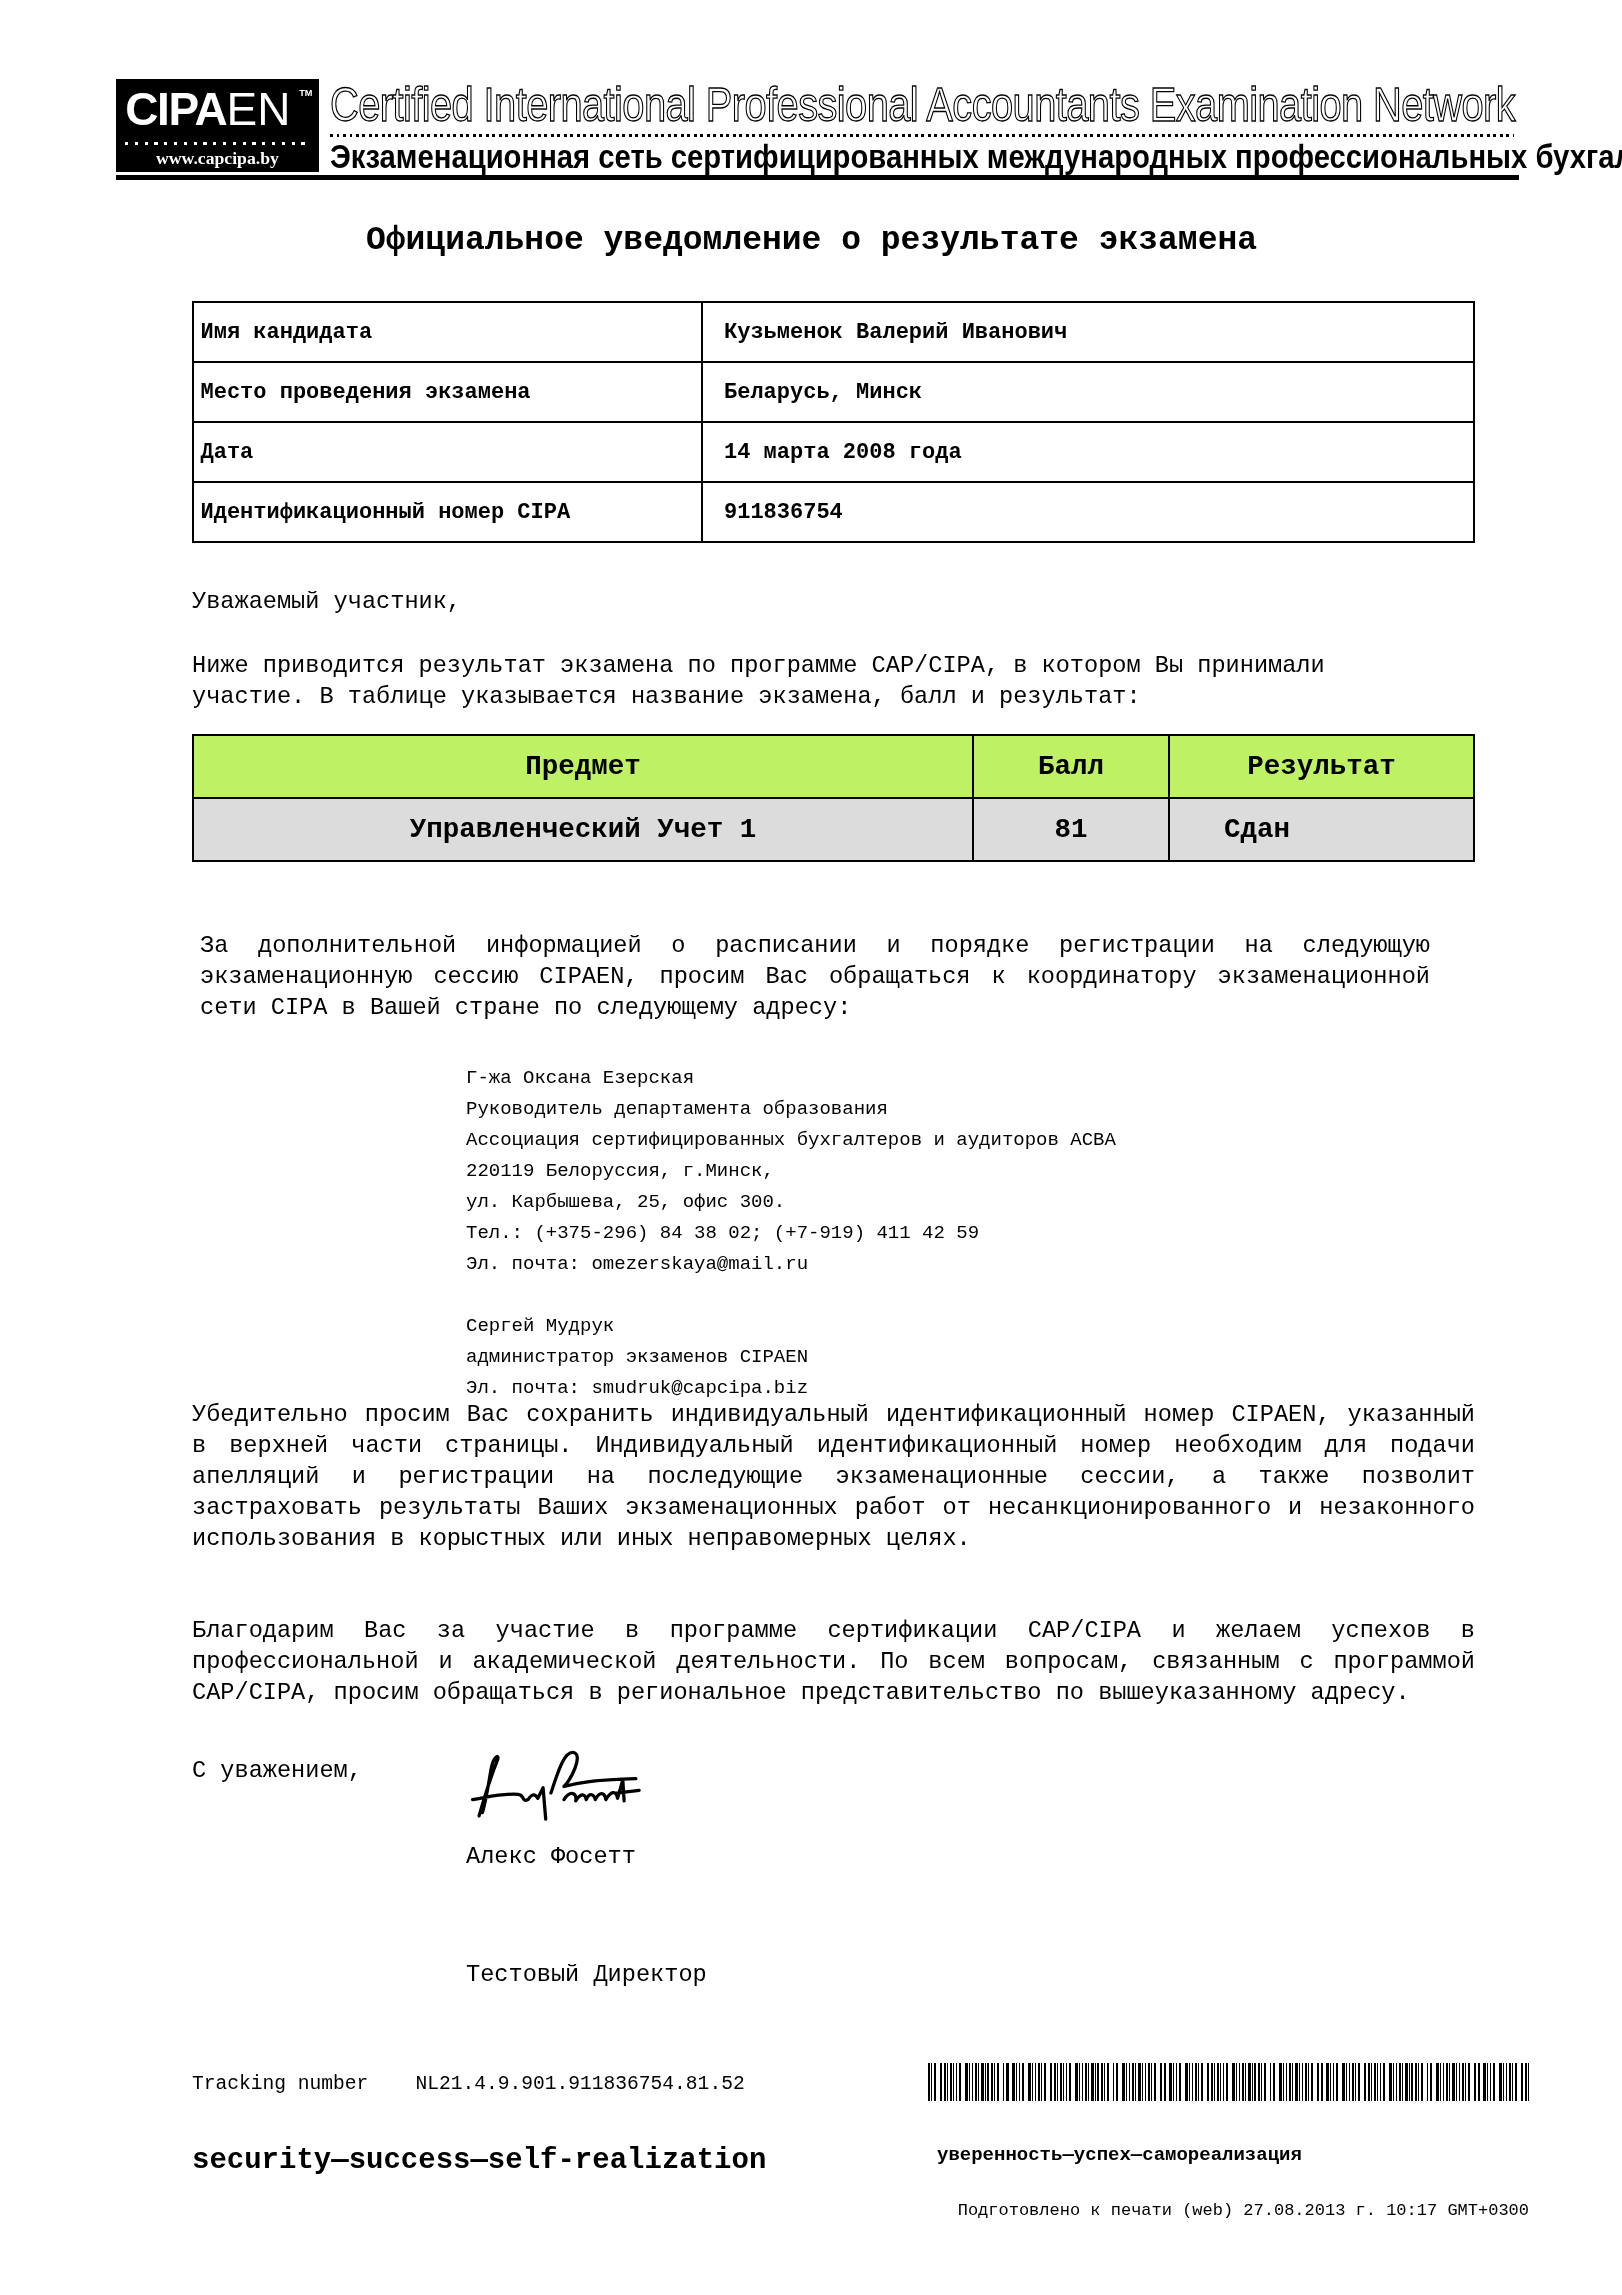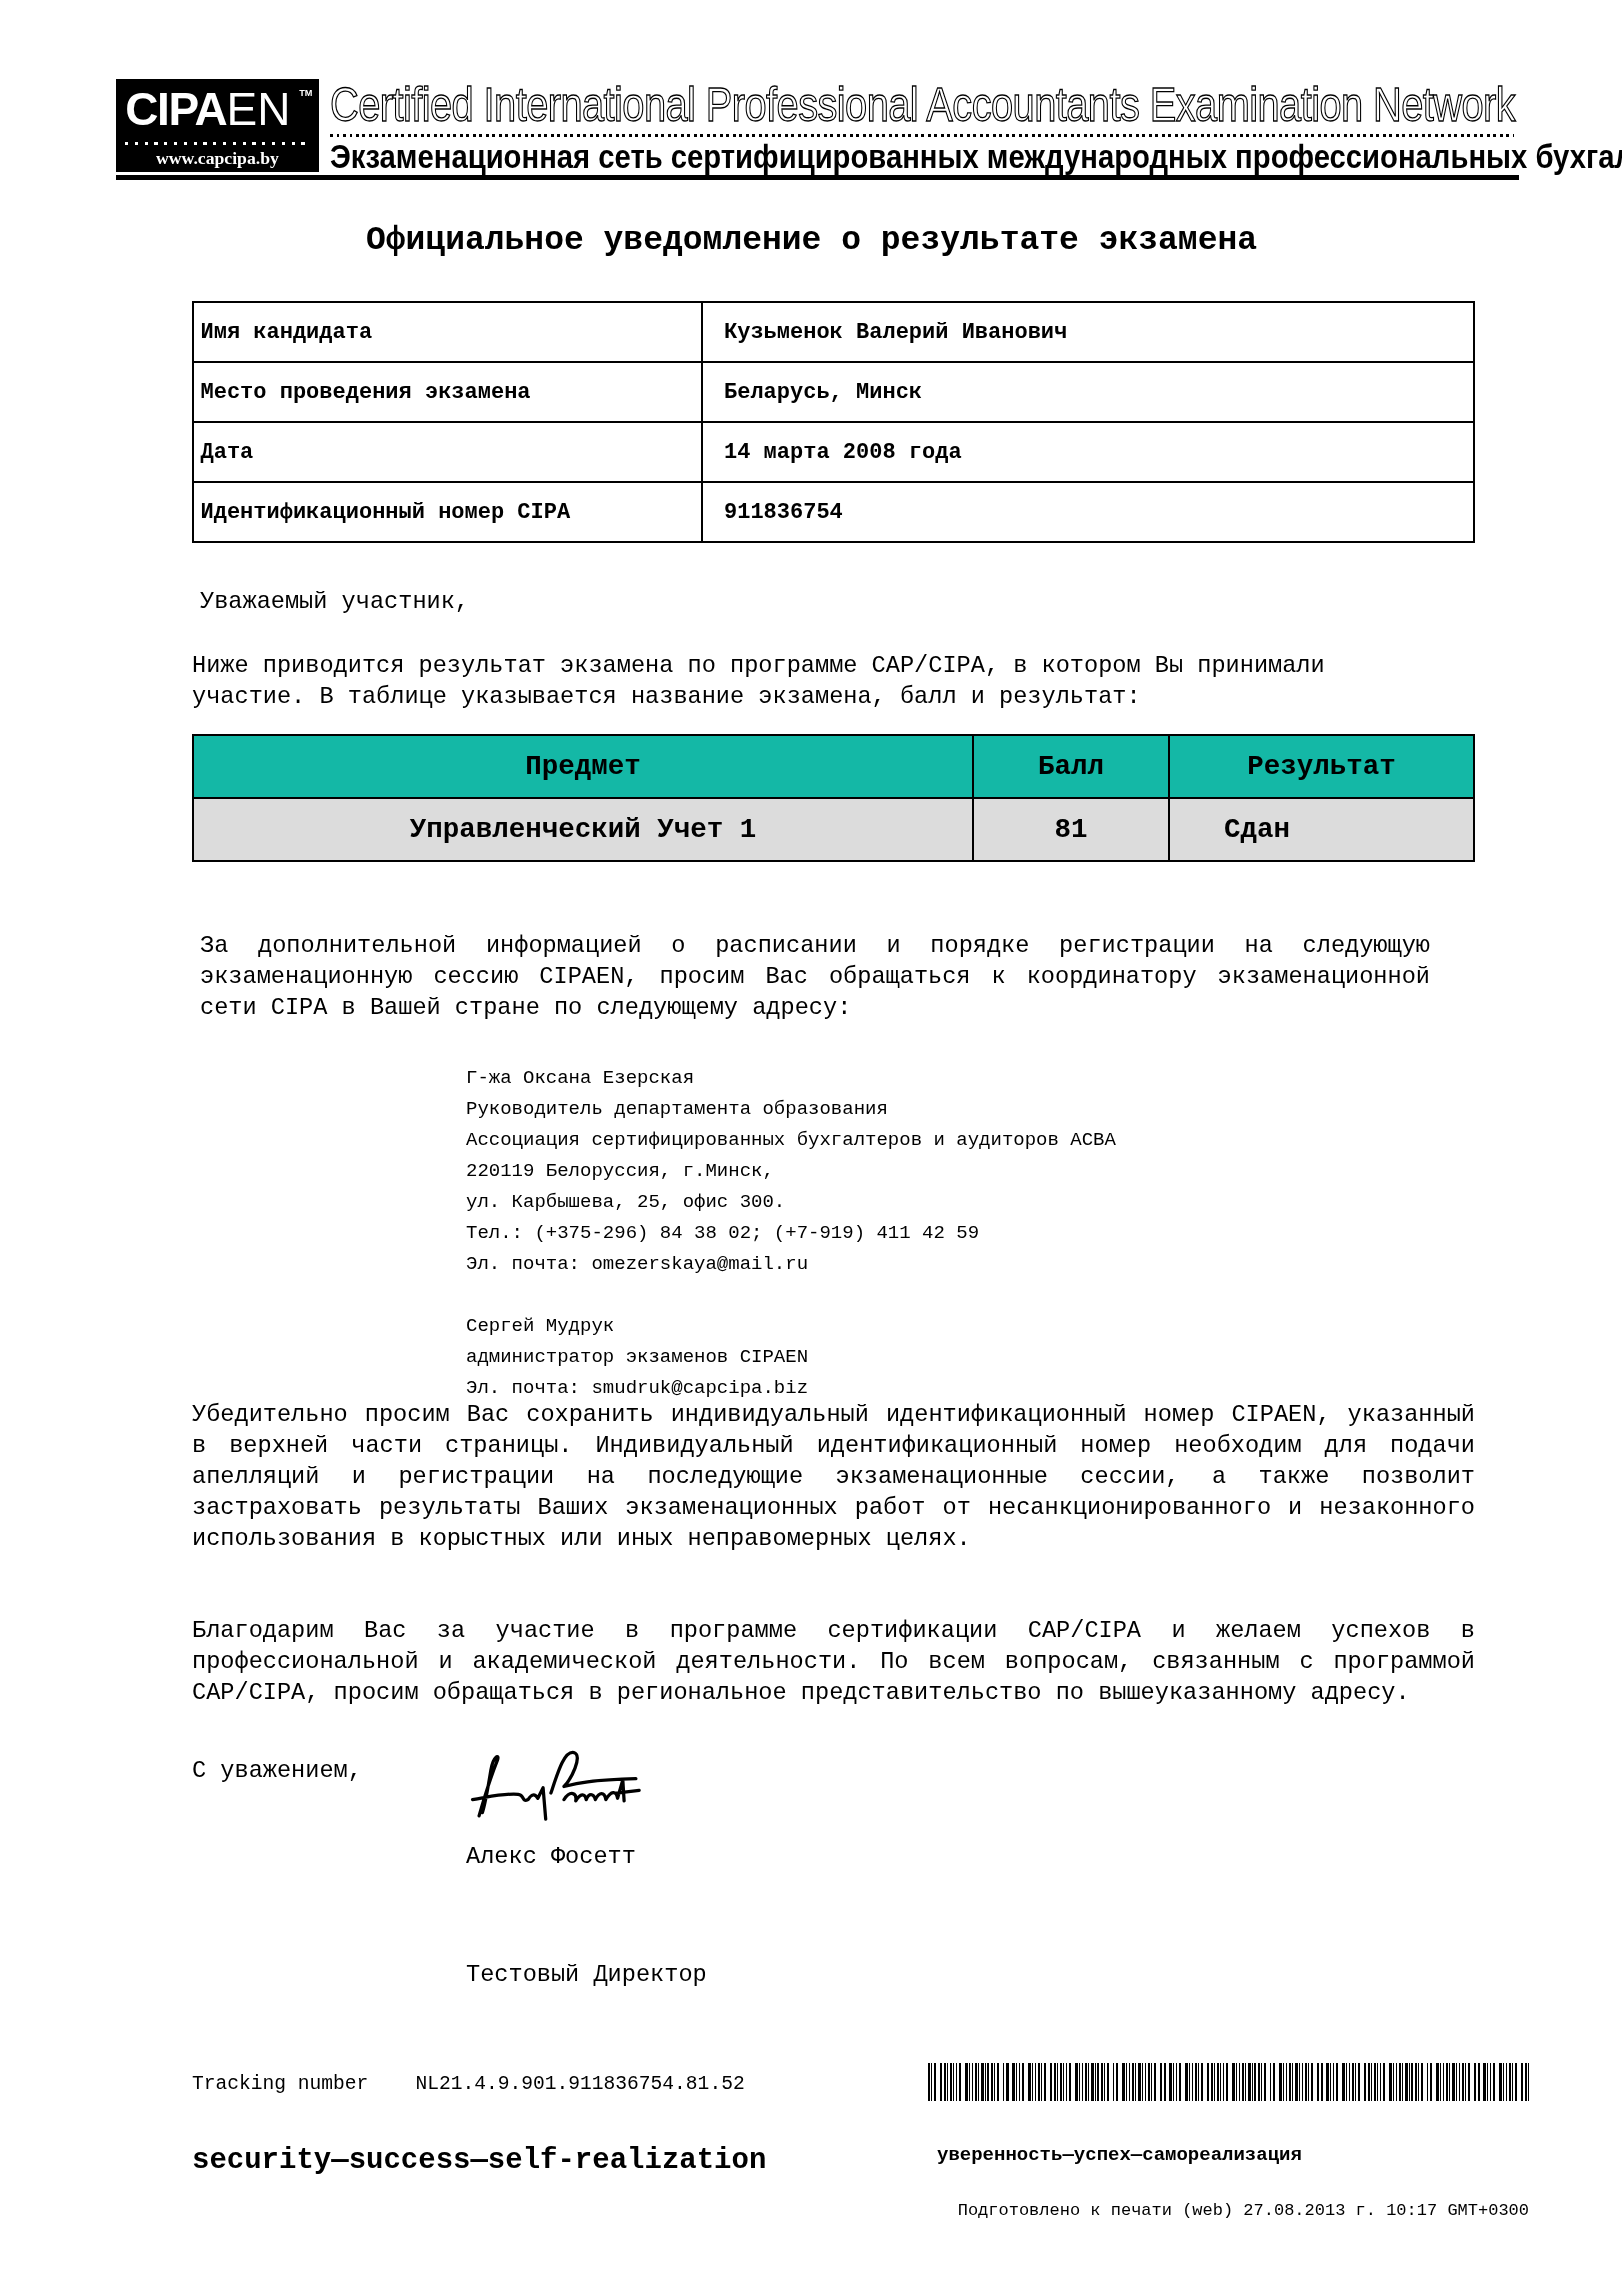--- a/index.html
+++ b/index.html
@@ -35,21 +35,21 @@
   .info-table td.k { width: 494px; }
   .info-table td.v { padding-left: 21px; }
   .info-table tr { border-top: 2.6px solid #000; }
 
   .text { font-size: 23.6px; line-height: 31px; white-space: pre; }
   .justify { white-space: normal; text-align: justify; text-align-last: left; }
 
   
   .res-table { left: 192px; top: 734px; width: 1283px; border-collapse: collapse; }
   .res-table th, .res-table td { border: 2px solid #000; height: 59px; font-size: 27.5px; font-weight: 700; }
-  .res-table th { background: #14b8a6; text-align: center; margin-left: 40px; }
+  .res-table th { background: #bef264; text-align: center; margin-left: 40px; }
   .res-table td { background: #dcdcdc; }
   .res-table .c1 { width: 776px; text-align: center; }
   .res-table .c2 { width: 192px; text-align: center; }
   .res-table td.c3 { text-align: left; padding-left: 54px; }
 
   .contact { left: 466px; top: 1063px; font-size: 19px; line-height: 31px; }
   .contact div { white-space: pre; height: 31px; }
 
   .sig-svg { left: 466px; top: 1747px; width: 196px; height: 79px; }
 
@@ -89,21 +89,21 @@
     <td class="k">Дата</td>
     <td class="v">14 марта 2008 года</td>
   </tr>
   <tr>
     <td class="k">Идентификационный номер CIPA</td>
     <td class="v">911836754</td>
   </tr>
 </tbody>
   </table>
 
-<div class="abs text mono" style="left:192px; top:586px;margin-left:8px;">Уважаемый участник,</div>
+<div class="abs text mono" style="left:192px; top:586px;">Уважаемый участник,</div>
 <div class="abs text mono" style="left:192px; top:650px;">Ниже приводится результат экзамена по программе CAP/CIPA, в котором Вы принимали</div>
 <div class="abs text mono" style="left:192px; top:681px;">участие. В таблице указывается название экзамена, балл и результат:</div>
 
 <table class="abs res-table mono">
   <tbody>
       <tr>
     <th class="c1">Предмет</th>
     <th class="c2">Балл</th>
     <th class="c3">Результат</th>
   </tr>

